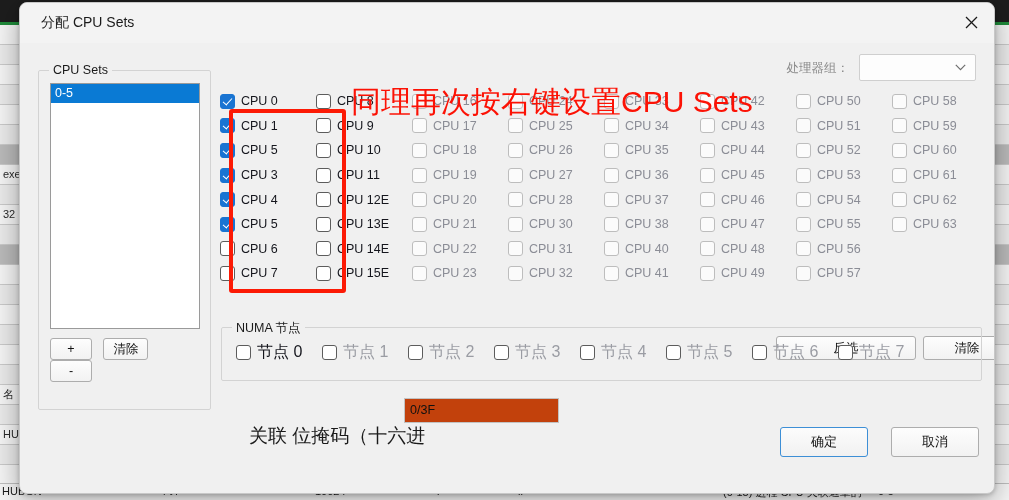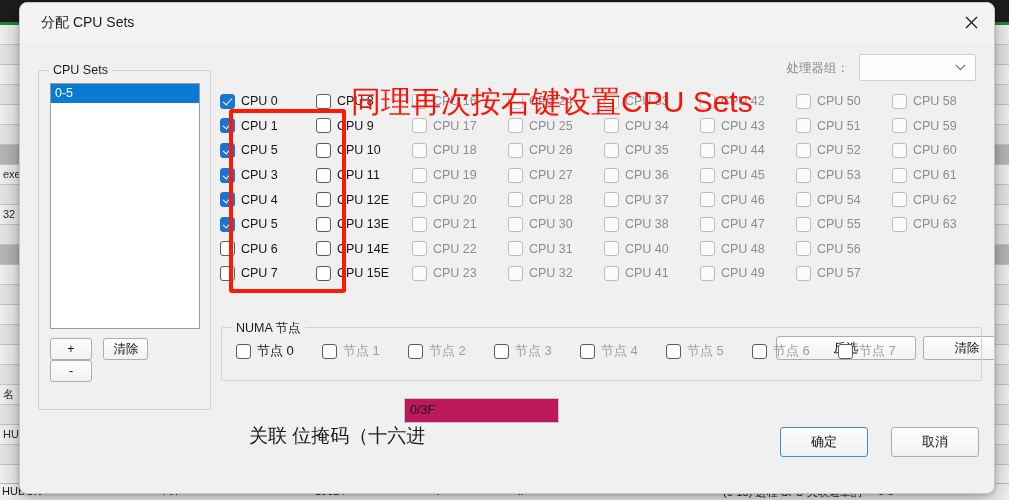--- a/index.html
+++ b/index.html
@@ -183,35 +183,35 @@
   #btn-clear-grid { left: 903px; top: 293px; width: 88px; }
 
   
   #grp-numa { left: 201px; top: 284px; width: 761px; height: 54px; }
   .numa-row {
     position: absolute; left: 14px; top: 14px;
     display: flex;
   }
   .numa-item {
     display: flex; align-items: center;
-    font-size: 13px; color: #15161d;
+    font-size: 16px; color: #15161d;
     width: 86px;
     cursor: pointer;
   }
   .numa-item.disabled { color: #9a9ca3; cursor: default; }
 
   
   .affinity-label {
     position: absolute; left: 229px; top: 360px;
     font-size: 19px; color: #1a1a1a; margin-top: 20px;
   }
   .affinity-input {
     position: absolute; left: 384px; top: 355px;
     width: 155px; height: 25px;
-    background: #be185d;
+    background: #c2410c;
     border: 1px solid #c2c2c2;
     font-size: 12.5px; color: #111;
     padding: 0 5px; line-height: 23px;
   }
 
   
   .footer-btn {
     position: absolute; top: 384px;
     width: 88px; height: 30px; line-height: 28px;
     font-size: 13px;

